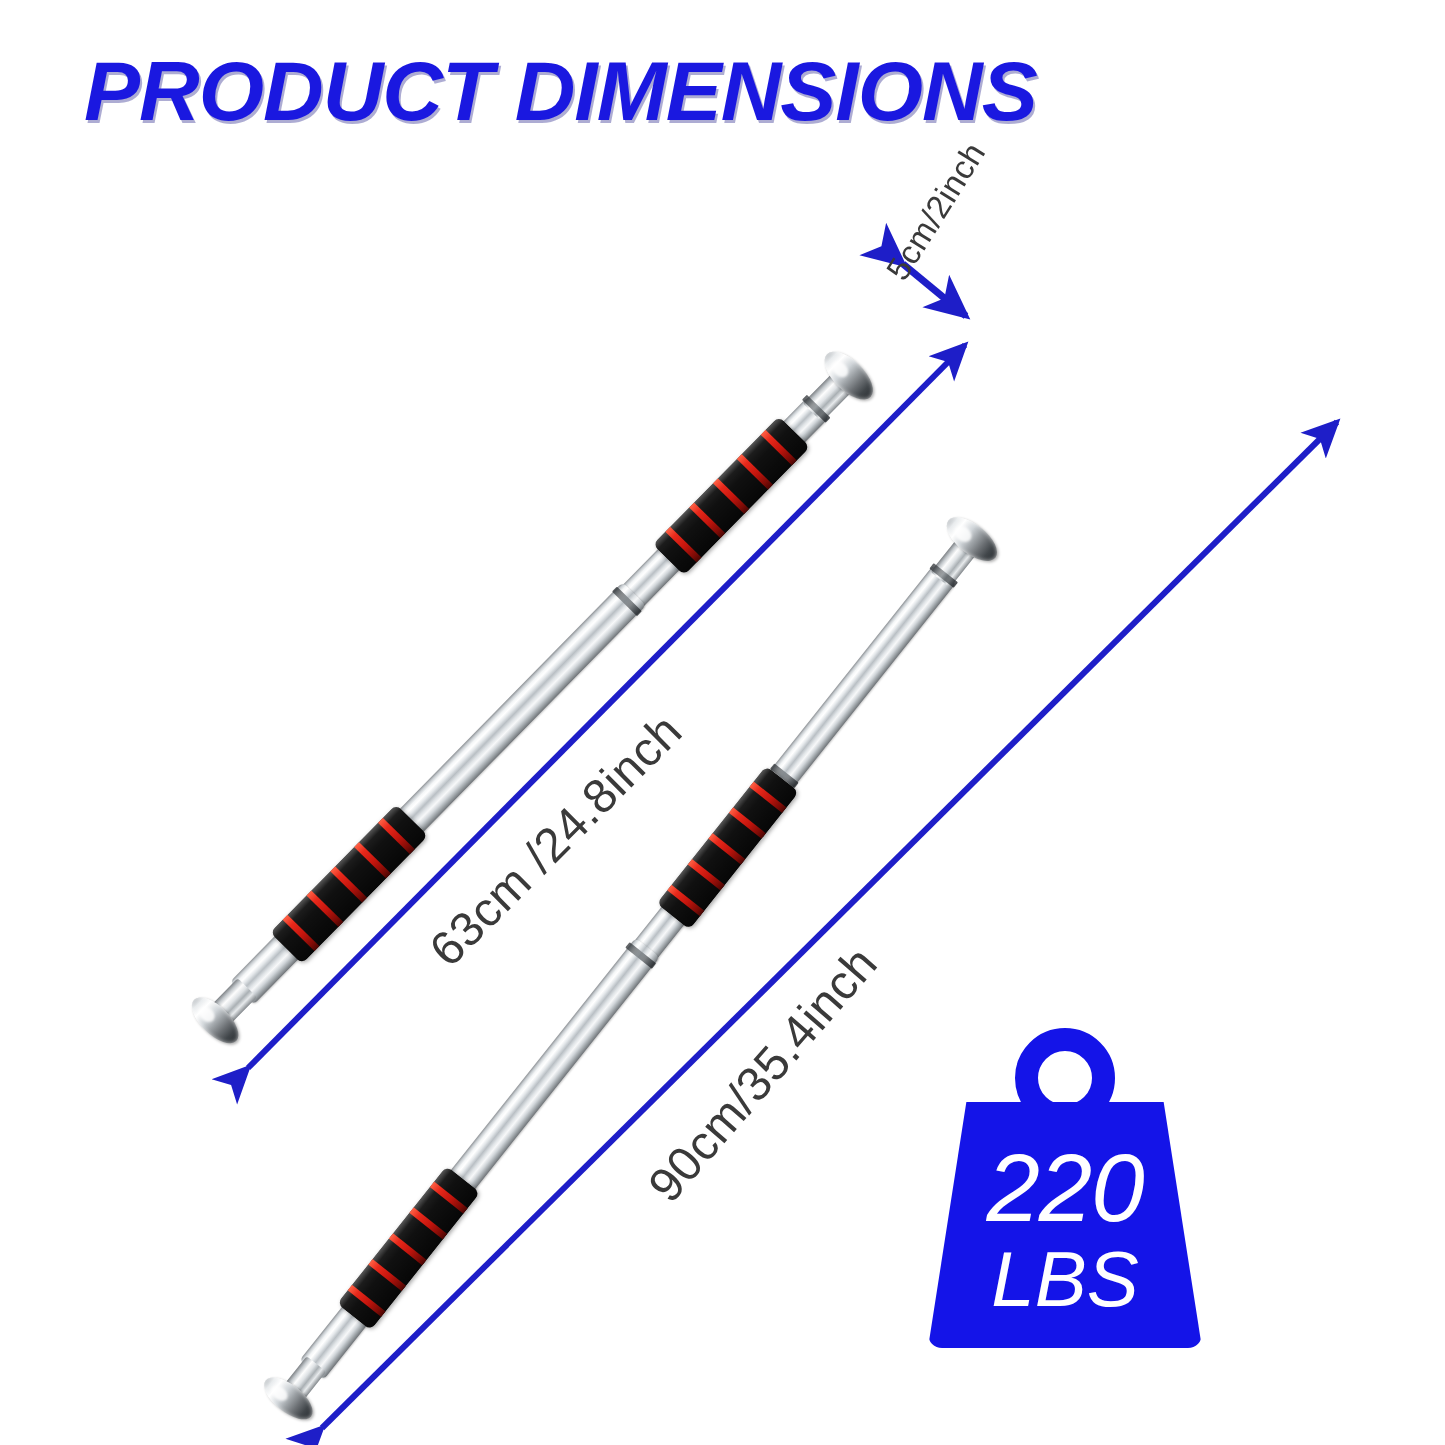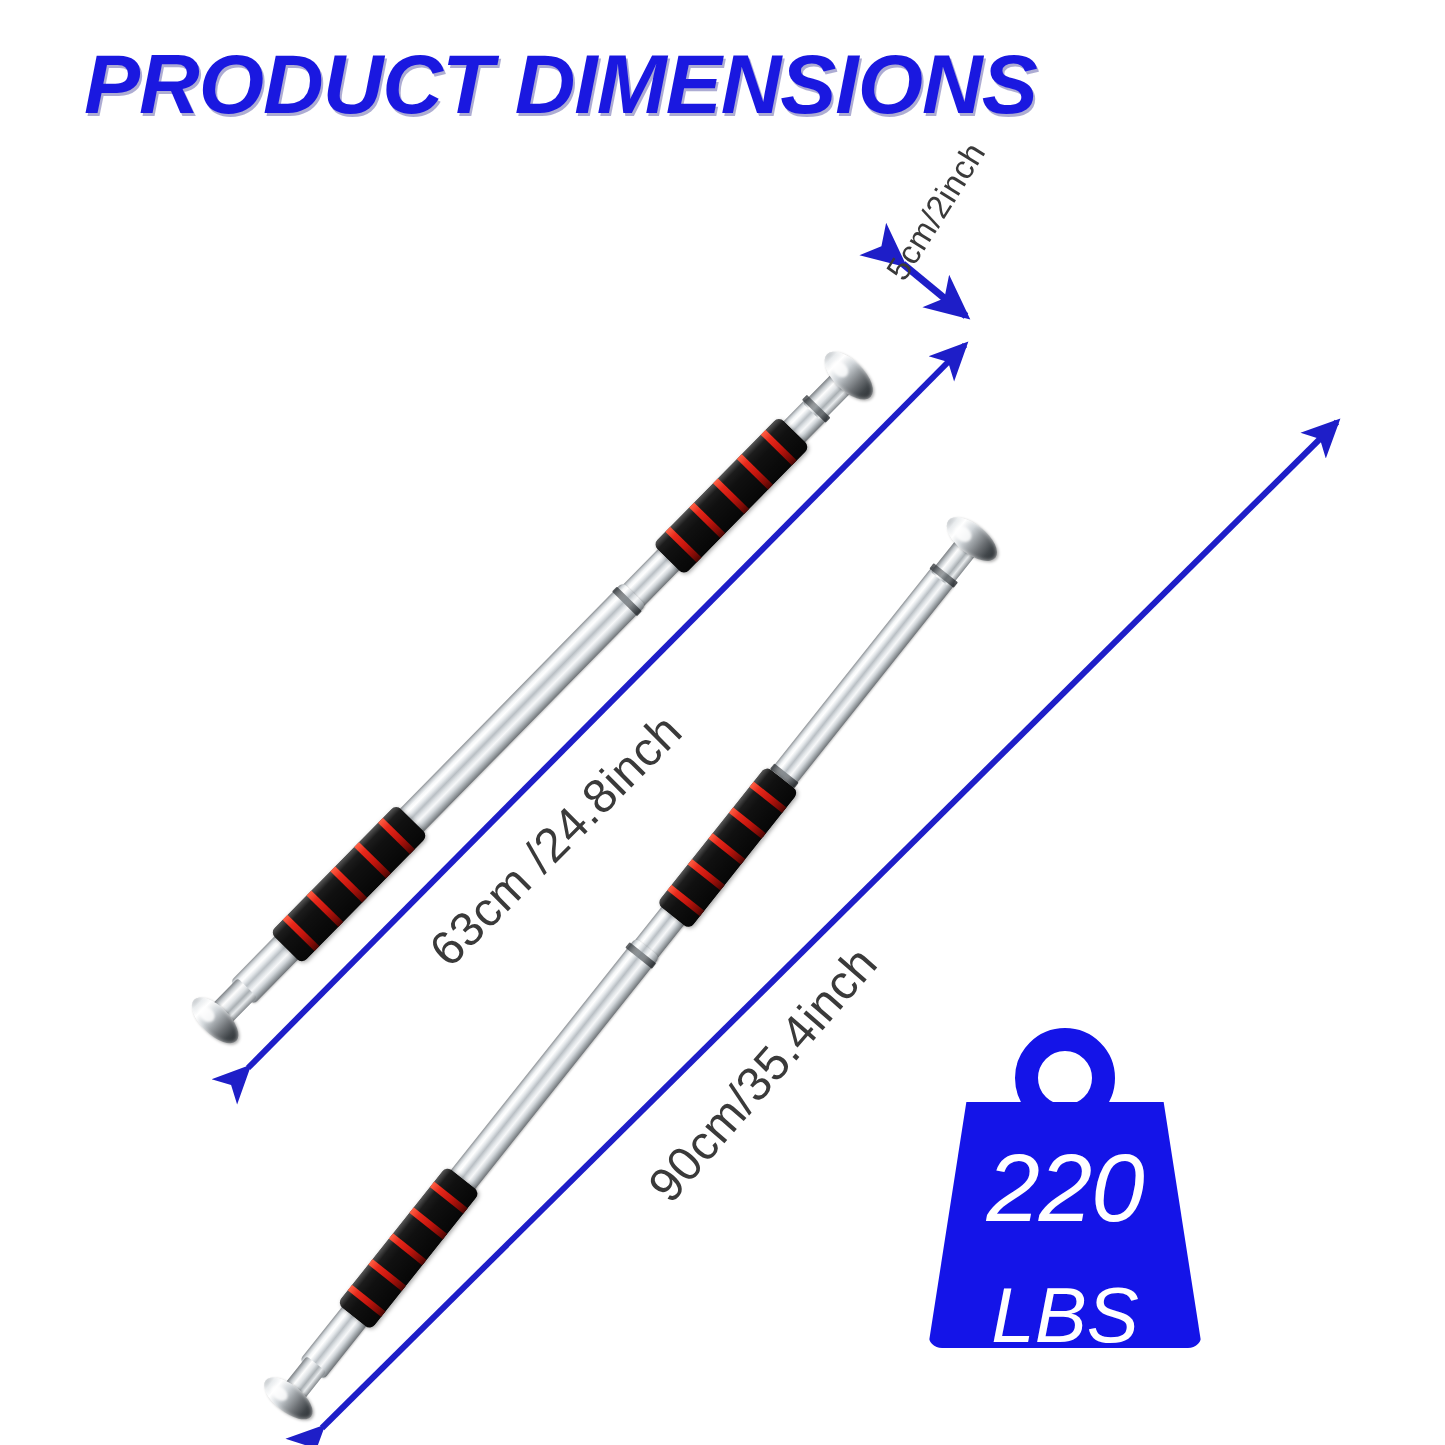--- a/index.html
+++ b/index.html
@@ -15,21 +15,21 @@
     width: 1445px;
     height: 1445px;
     background: #ffffff;
     overflow: hidden;
   }
 
   
   #title {
     position: absolute;
     left: 84px;
-    top: 42px;
+    top: 49px;
     font-size: 84px;
     font-weight: bold;
     font-style: italic;
     letter-spacing: -1px;
     color: #1a18e0;
     text-shadow: 2px 3px 0 rgba(20,18,130,0.35);
     white-space: nowrap;
     line-height: 1;
   }
 
@@ -226,21 +226,20 @@
     position: absolute;
     left: 0;
     top: 212px;
     width: 290px;
     text-align: center;
     font-size: 78px;
     line-height: 1;
     color: #ffffff;
     font-weight: normal;
     letter-spacing: 0px;
-    margin-top: 36px;
   }
 </style>
 </head>
 <body>
 
 <div id="canvas">
 
   <div id="title">PRODUCT DIMENSIONS</div>
 
 

